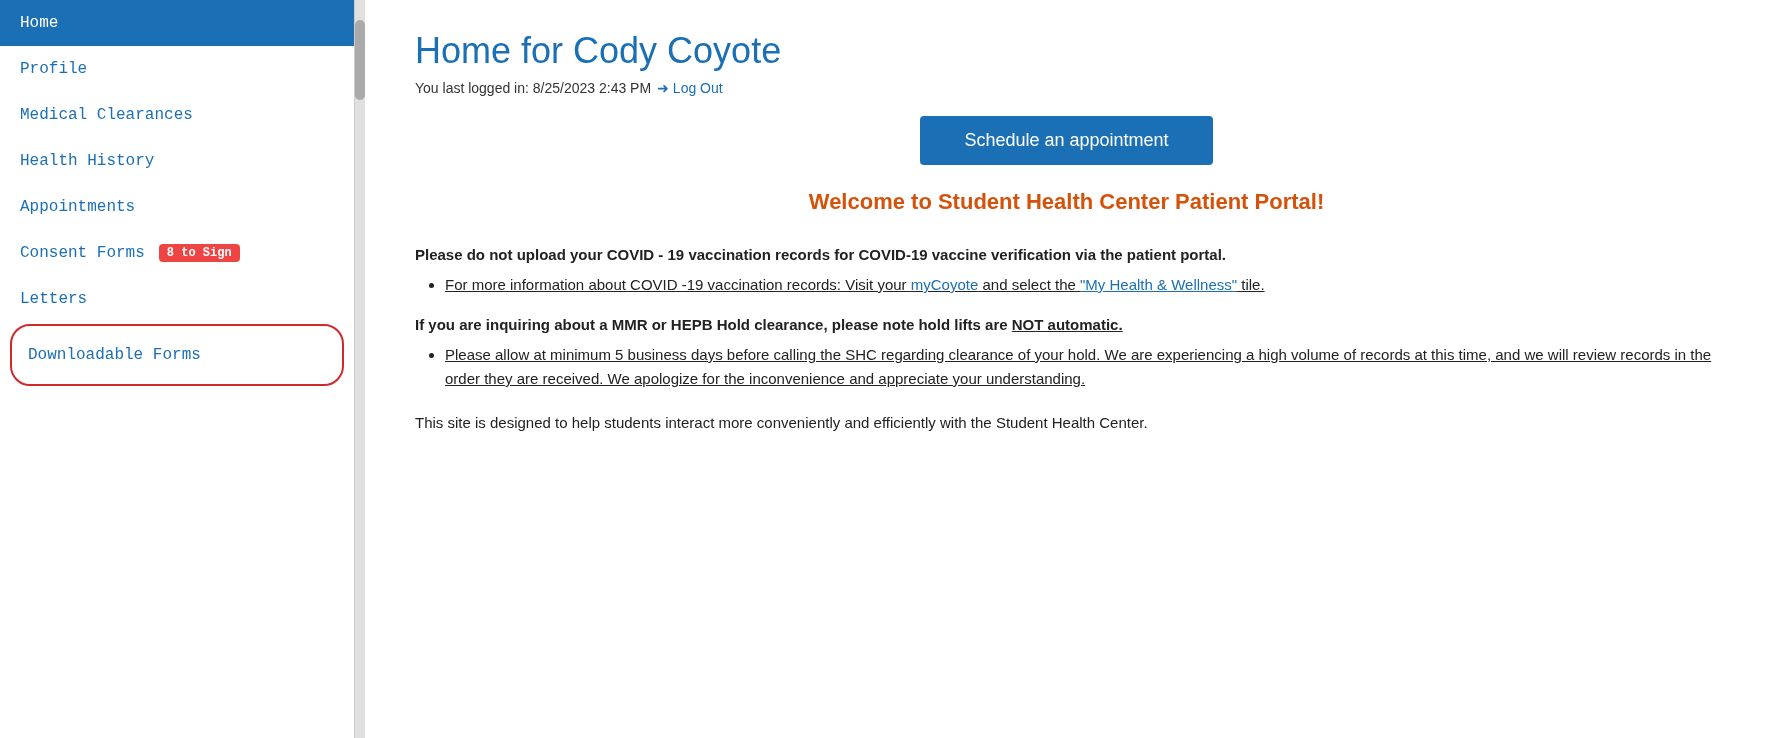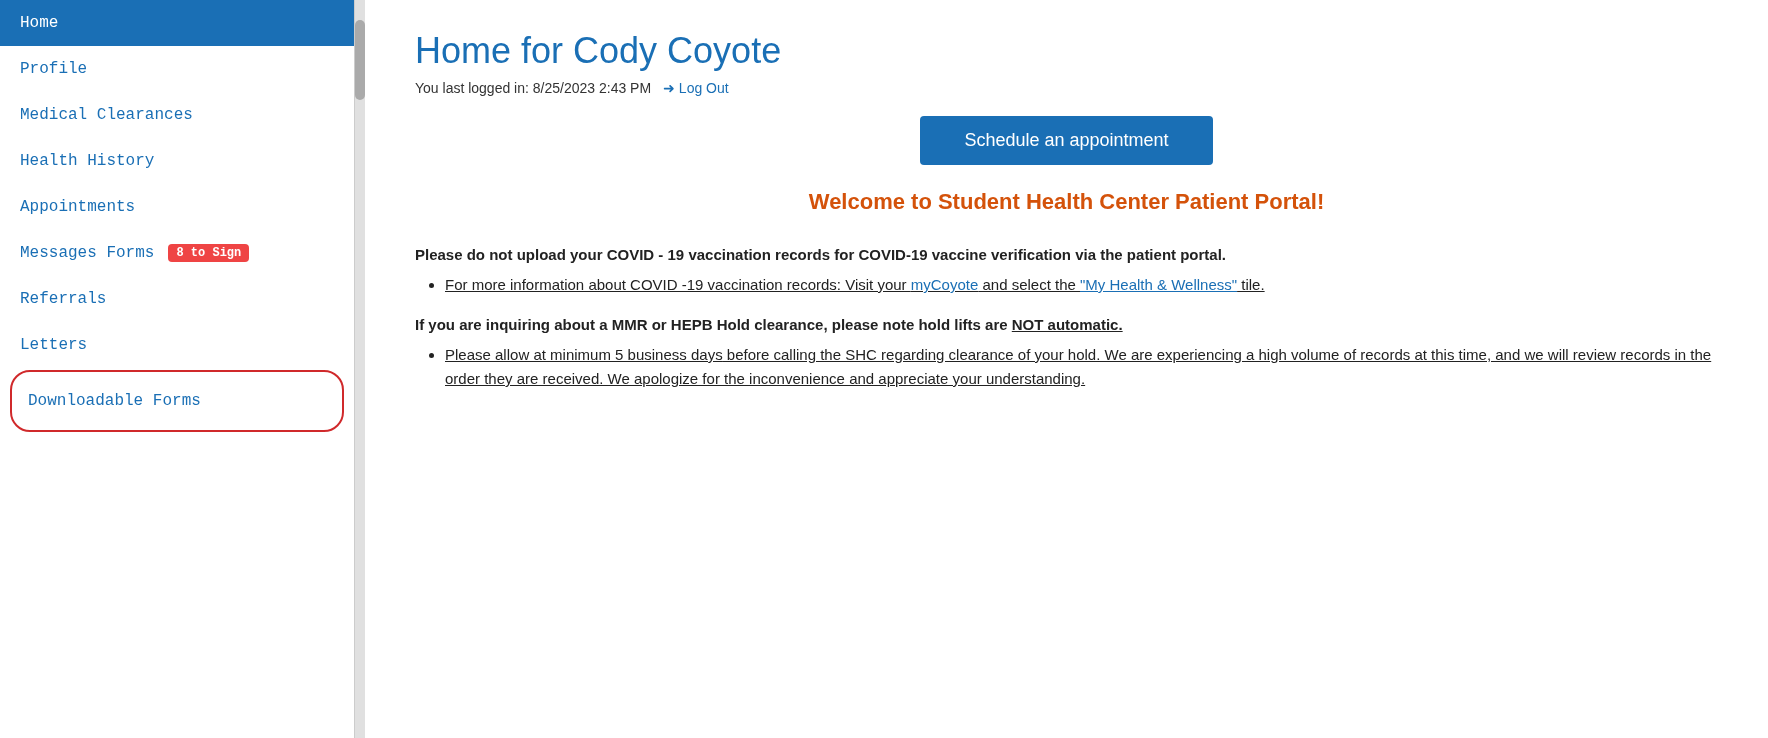--- a/index.html
+++ b/index.html
@@ -78,21 +78,21 @@
       font-weight: normal;
       margin-bottom: 8px;
     }
 
     #last-logged {
       font-size: 14px;
       color: #333;
       margin-bottom: 20px;
       display: flex;
       align-items: center;
-      gap: 12px;
+      gap: 6px;
     }
 
     #logout-link {
       color: #1a6fb5;
       text-decoration: none;
       cursor: pointer;
       display: flex;
       align-items: center;
       gap: 4px;
     }
@@ -175,25 +175,22 @@
   <div class="sidebar-item">
     <span>Medical Clearances</span>
   </div>
   <div class="sidebar-item">
     <span>Health History</span>
   </div>
   <div class="sidebar-item">
     <span>Appointments</span>
   </div>
   <div class="sidebar-item" style="display:flex;align-items:center;">
-    <span>Messages Forms</span>
+    <span>Consent Forms</span>
     <span class="badge">8 to Sign</span>
-  </div>
-  <div class="sidebar-item">
-    <span>Referrals</span>
   </div>
   <div class="sidebar-item">
     <span>Letters</span>
   </div>
   <div class="sidebar-item downloadable-forms-item">
     <span>Downloadable Forms</span>
   </div>
 </div>
 
 <div id="scrollbar">
@@ -230,13 +227,14 @@
     <p>
       <span class="bold-text">If you are inquiring about a MMR or HEPB Hold clearance, please note hold lifts are </span><span class="not-automatic bold-text">NOT automatic.</span>
     </p>
     <ul class="bullet-list">
       <li>
         <span>Please allow at </span><span class="underline-text">minimum 5 business days</span><span> before calling the SHC regarding clearance of your hold. We are experiencing a high volume of records at this time, and we will review records in the order they are received. We apologize for the inconvenience and appreciate your understanding.</span>
       </li>
     </ul>
   </div>
 
+  <p class="bottom-note">This site is designed to help students interact more conveniently and efficiently with the Student Health Center.</p>
 </div>
 
 </body></html>

